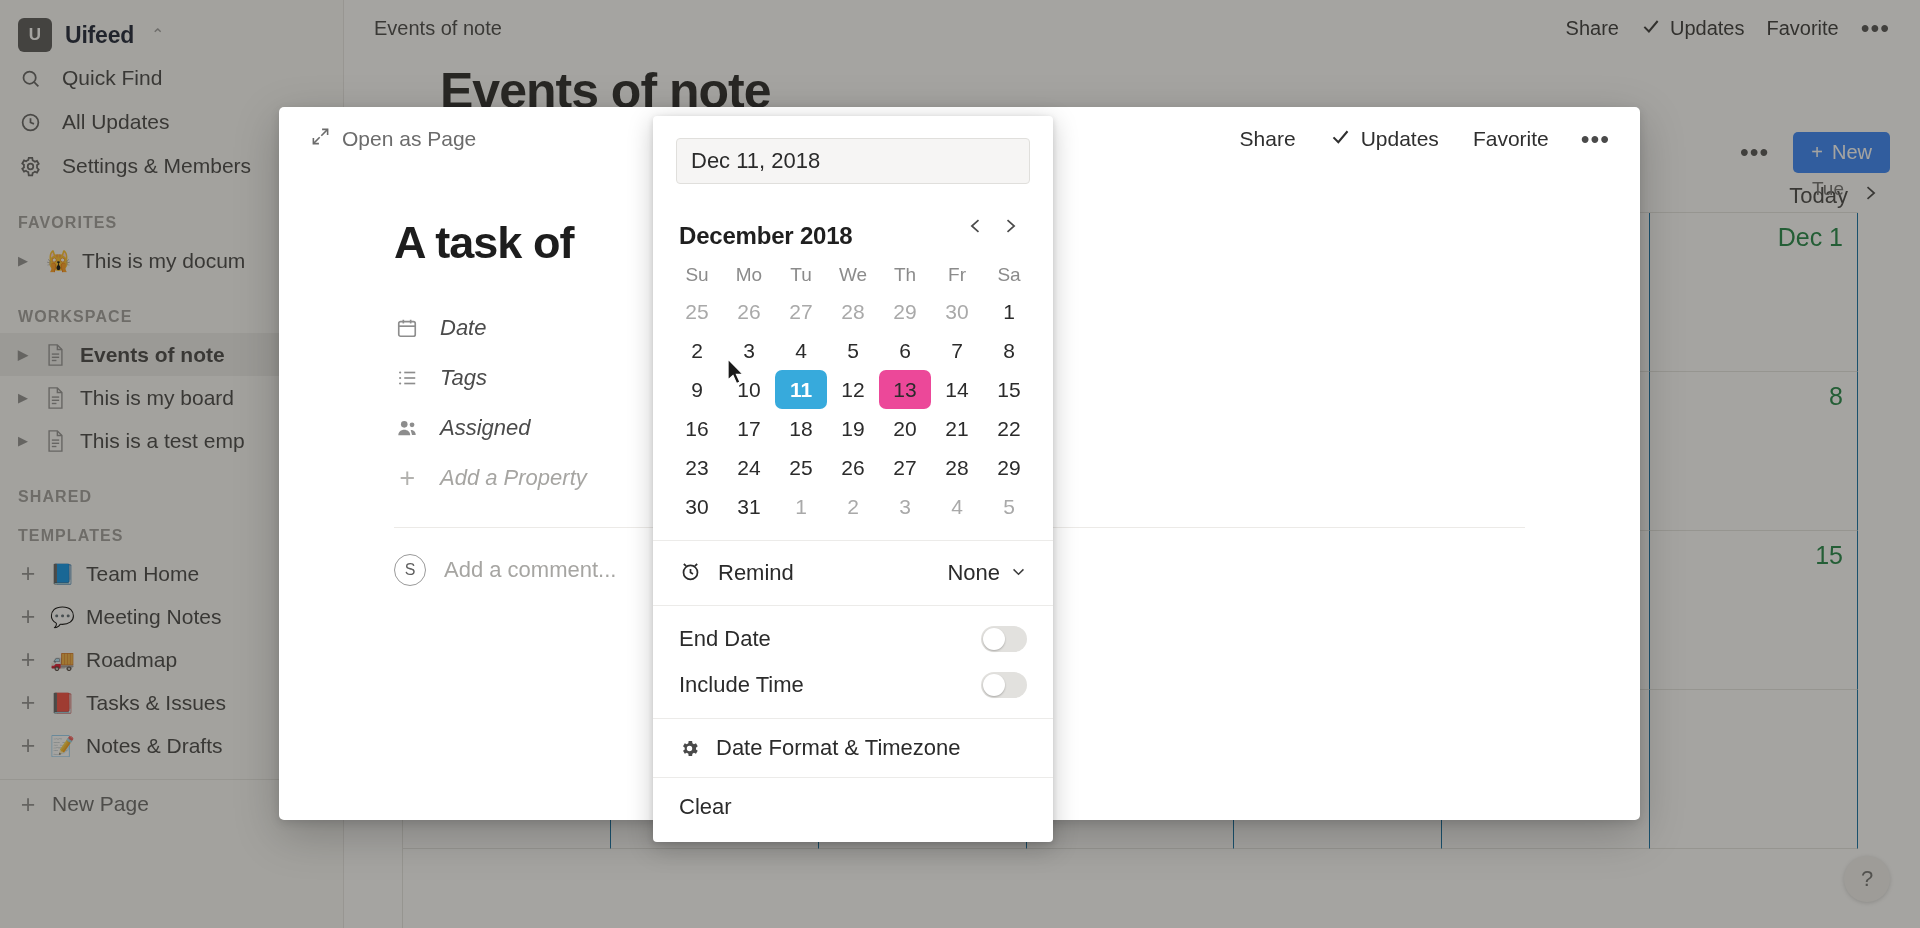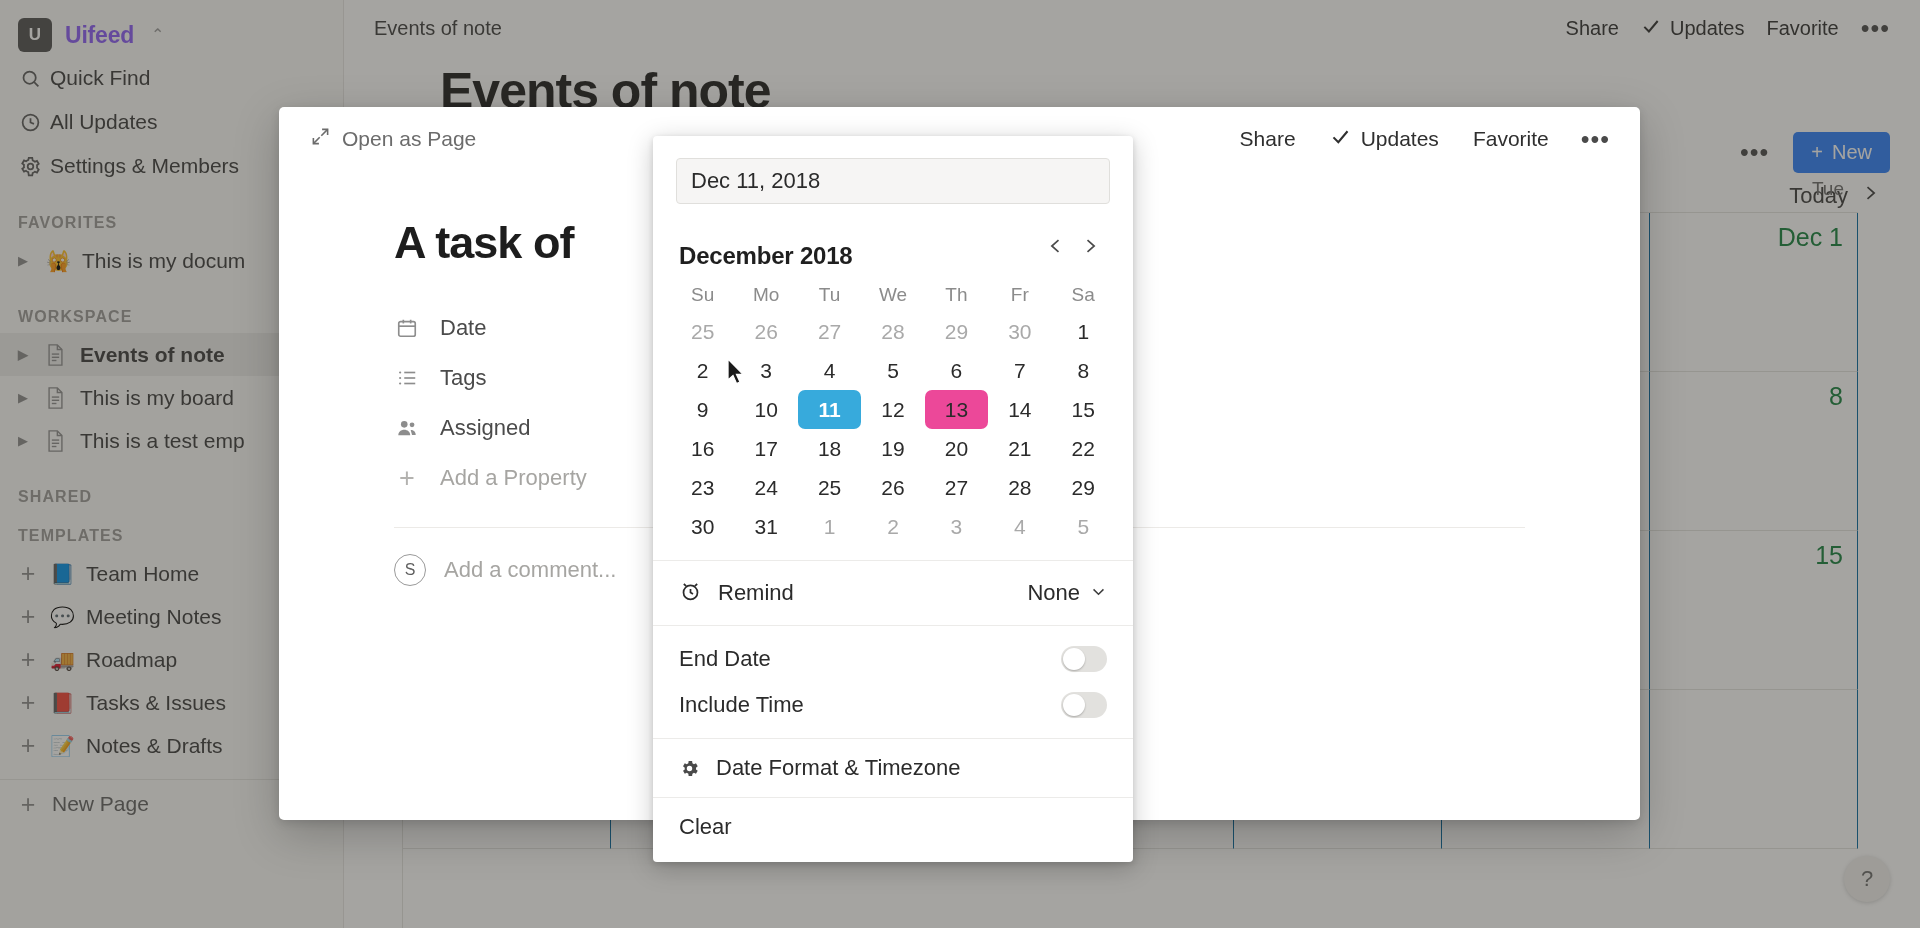--- a/index.html
+++ b/index.html
@@ -23,24 +23,24 @@
   }
   .ws-header{
     display:flex; align-items:center; gap:13px;
     padding:10px 18px 4px 18px; height:48px;
   }
   .ws-logo{
     width:34px;height:34px;border-radius:6px;background:#4f4f4f;
     color:#fff;font-size:17px;font-weight:600;display:flex;
     align-items:center;justify-content:center;
   }
-  .ws-name{ font-size:23px; color:#8b5cf6; font-weight:600; letter-spacing:-0.2px;}
+  .ws-name{ font-size:23px; color:#0f172a; font-weight:600; letter-spacing:-0.2px;}
   .ws-caret{ font-size:16px; color:#9b9b9b; margin-left:4px; line-height:1;}
   .nav-item{
-    display:flex; align-items:center; gap:8px;
+    display:flex; align-items:center; gap:20px;
     height:44px; padding:0 18px; cursor:pointer;
     font-size:21px; color:#3b3b3b;
   }
   .nav-item .ico{ width:24px;height:24px; display:flex;align-items:center;justify-content:center; color:#5a5a5a;}
   .section-label{
     font-size:16px; letter-spacing:1.1px; color:#9b9a97; font-weight:600;
     padding:26px 18px 7px 18px; text-transform:uppercase;
   }
   .page-item{
     display:flex; align-items:center; gap:12px;
@@ -125,38 +125,38 @@
   }
   .modal-top .spacer{ flex:1; }
   .modal-top .tb-item{ font-size:21px; color:#2f2f2f; cursor:pointer; display:flex;align-items:center;gap:10px; margin-left:34px;}
   .modal-title{
     font-size:45px;font-weight:700;color:#1d1d1d;letter-spacing:-1px;
     padding:46px 0 0 115px;
   }
   .prop-list{ padding:34px 0 0 115px; }
   .prop-row{
     display:flex; align-items:center; gap:20px; height:50px;
-    font-size:22px; color:#4b4b4b; cursor:pointer;
+    font-size:22px; color:#4b4b4b; cursor:pointer;font-style:italic;
   }
   .prop-row .pico{ width:26px;display:flex;align-items:center;justify-content:center;color:#8d8d8d;}
   .add-prop{ color:#a6a5a2; }
   .modal-div{ height:1px; background:#eceae7; margin:24px 115px 0 115px; }
   .comment-row{
     display:flex;align-items:center;gap:18px;padding:26px 0 0 115px;
     font-size:22px;color:#a6a5a2;
   }
   .avatar{
     width:32px;height:32px;border-radius:50%;border:1.6px solid #9a9a9a;
     display:flex;align-items:center;justify-content:center;
     font-size:16px;color:#5e5e5e;
   }
 
   
   .datepop{
-    position:absolute; left:653px; top:136px; width:480px;
+    position:absolute; left:653px; top:116px; width:400px;
     background:#fff; border-radius:4px;
     box-shadow:0 6px 26px rgba(15,15,15,.22), 0 2px 6px rgba(15,15,15,.14);
     overflow:hidden;
   }
   .dp-inputwrap{ padding:22px 23px 0 23px; }
   .dp-input{
     width:100%; height:46px; border:1px solid #e0dfdc; border-radius:4px;
     background:#f6f5f4; padding:0 14px; font-size:22px; color:#2b2b2b;
     font-family:"Liberation Sans", sans-serif;
   }

